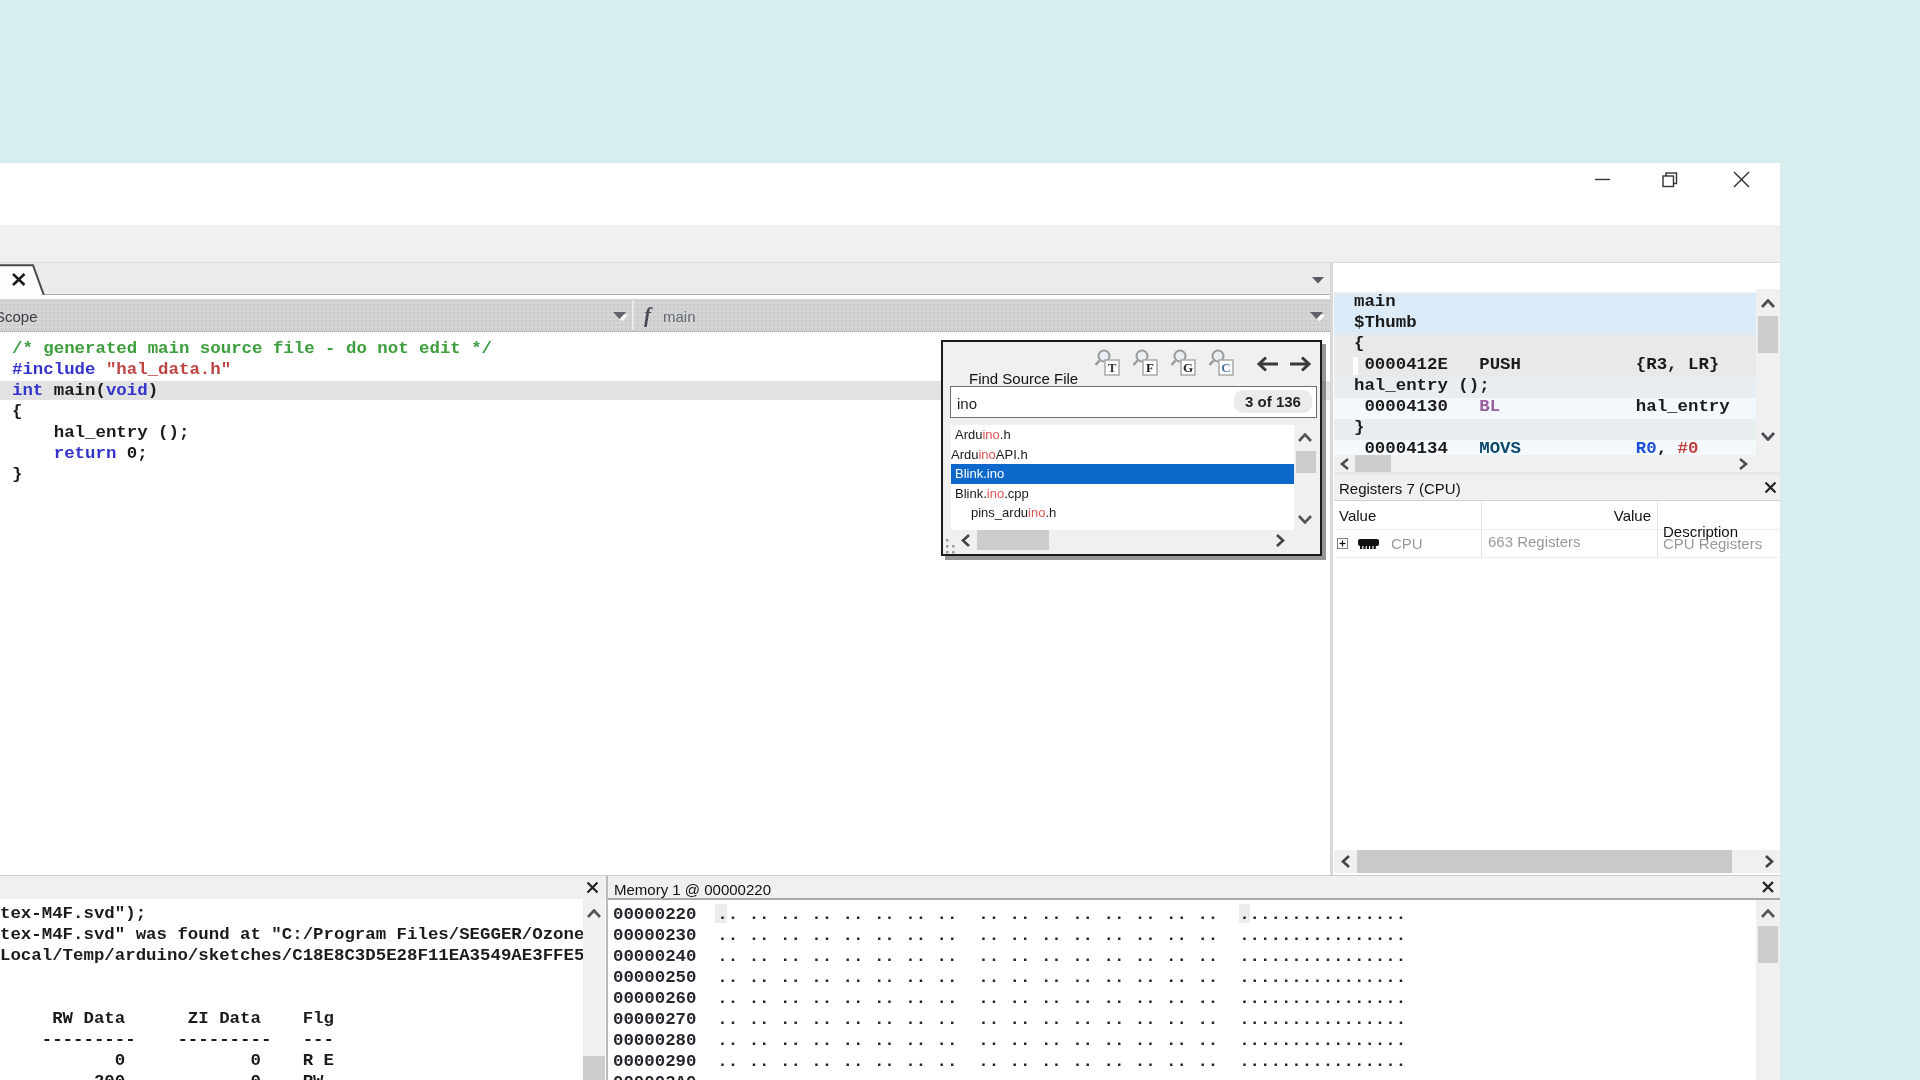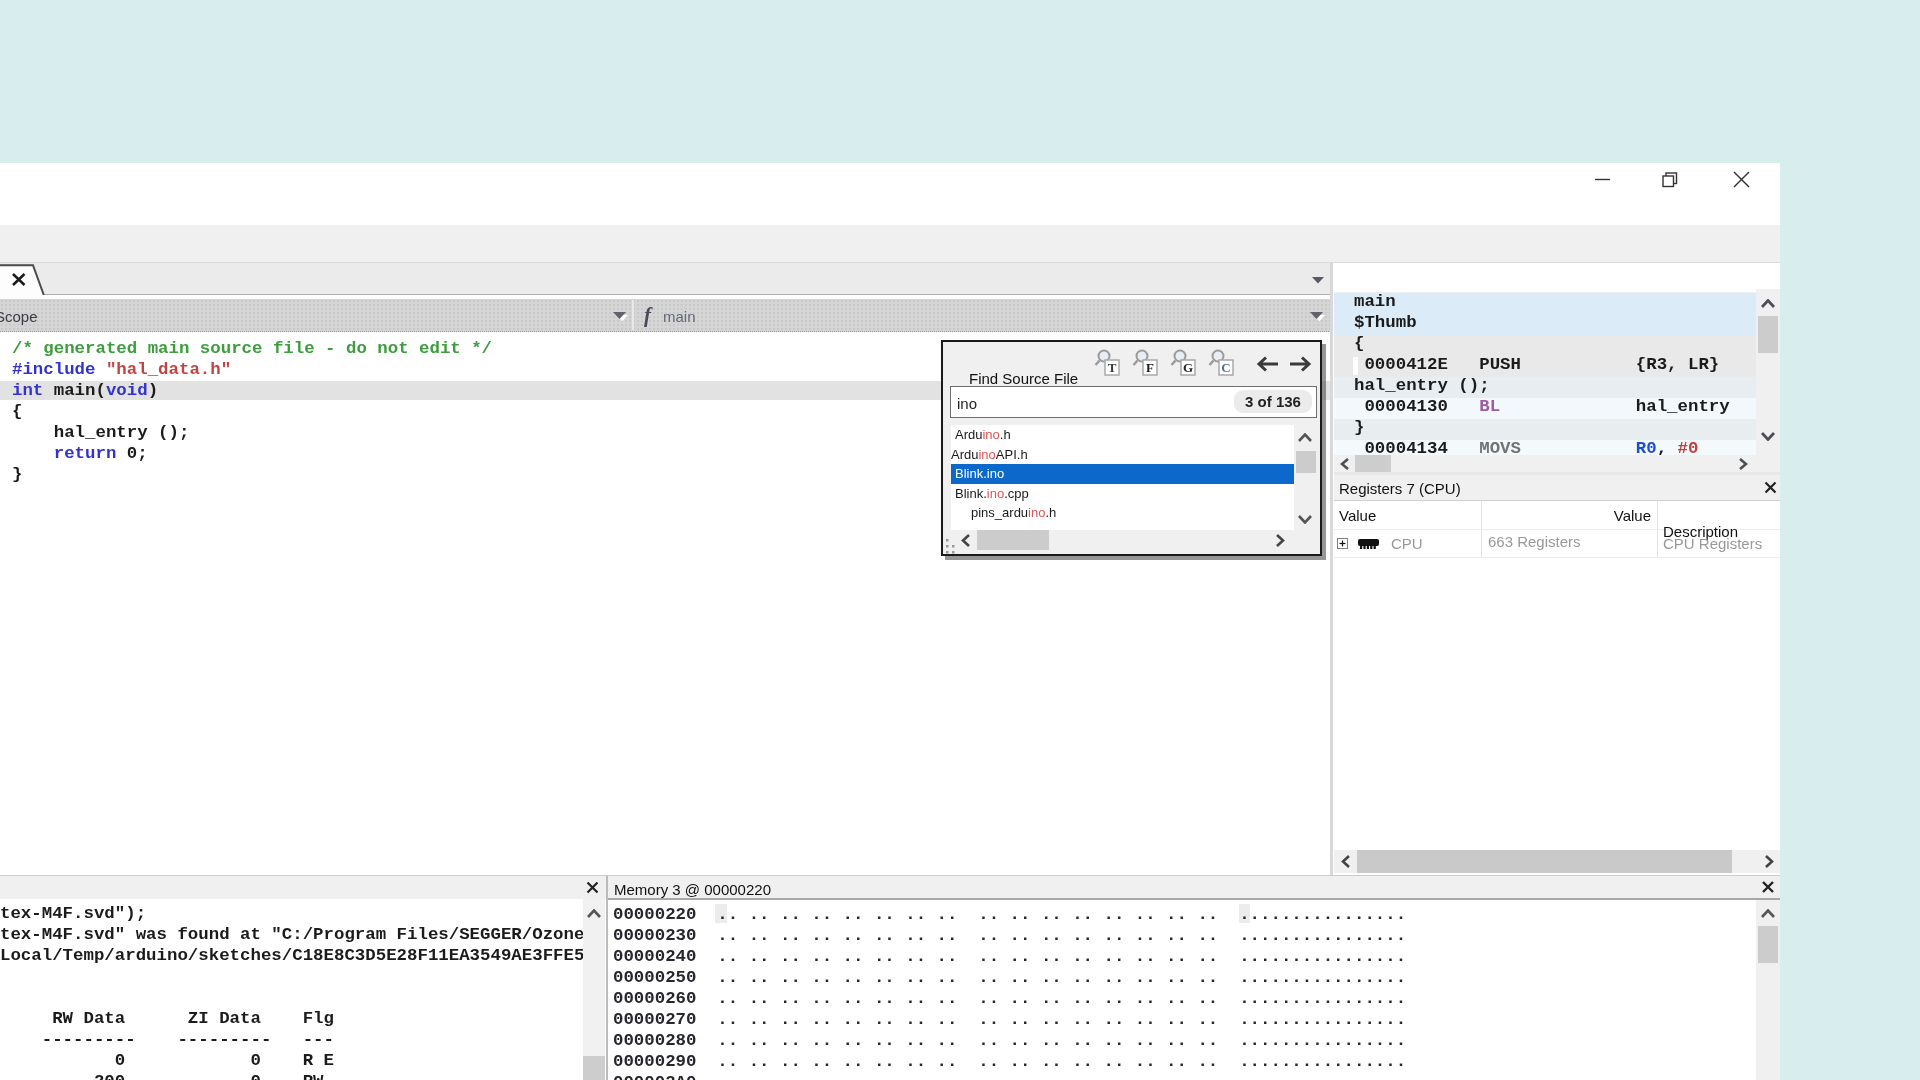--- a/index.html
+++ b/index.html
@@ -85,21 +85,21 @@
   <div style="height:21px; background:#e8eef0;"></div>
   <div style="height:21px; background:#f4f9fc;"></div>
 </div>
 <div class="abs mono" style="left:1354px; top:291px;">main
 $Thumb
 {
  0000412E   <span>PUSH</span>           {R3, LR}
 hal_entry ();
  00004130   <span style="color:#9a5da2">BL</span>             hal_entry
 }
- 00004134   <span style="color:#737373">MOVS</span>           <span style="color:#1d4ed8">R0</span>, <span style="color:#c04040">#0</span></div>
+ 00004134   <span style="color:#0c4a6e">MOVS</span>           <span style="color:#1d4ed8">R0</span>, <span style="color:#c04040">#0</span></div>
 <div class="abs" style="left:1353px; top:357px; width:5px; height:18px; background:#fff;"></div>
 
 <div class="abs" style="left:1756px; top:289px; width:24px; height:166px; background:#f0f0f0;">
   <svg class="abs" style="left:5px; top:10px;" width="14" height="9">
       <path d="M1,8 L7,1.5 L13,8" fill="none" stroke="#4e4e58" stroke-width="2.8"></path>
     </svg>
   <div class="abs" style="left:2px; top:27px; width:20px; height:37px; background:#ccc;"></div>
   <svg class="abs" style="left:5px; top:143px;" width="14" height="9">
       <path d="M1,1 L7,7.5 L13,1" fill="none" stroke="#4e4e58" stroke-width="2.8"></path>
     </svg>
@@ -180,21 +180,21 @@
 
 <div class="abs" style="left:583px; top:899px; width:22px; height:181px; background:#f1f1f1;">
   <svg class="abs" style="left:4px; top:10px;" width="14" height="9">
       <path d="M1,8 L7,1.5 L13,8" fill="none" stroke="#555" stroke-width="2.6"></path>
     </svg>
   <div class="abs" style="left:0; top:157px; width:22px; height:24px; background:#cdcdcd;"></div>
 </div>
 <div class="abs" style="left:606px; top:876px; width:2px; height:204px; background:#bbb;"></div>
 
 <div class="abs hdr" style="left:608px; top:876px; width:1172px; height:24px; border-bottom:2px solid #a8a8a8;">
-  <div class="abs ui" style="left:6px; top:5px;">Memory 3 @ 00000220</div>
+  <div class="abs ui" style="left:6px; top:5px;">Memory 1 @ 00000220</div>
   <svg class="abs" style="left:1153px; top:4px;" width="14" height="14">
       <path d="M2,2 L12,12 M12,2 L2,12" stroke="#222" stroke-width="2.4"></path>
     </svg>
 </div>
 <div class="abs" style="left:608px; top:900px; width:1172px; height:180px; background:#fff;"></div>
 <div class="abs" style="left:715px; top:904px; width:12px; height:19px; background:#ececec;"></div>
 <div class="abs" style="left:1239px; top:904px; width:11px; height:19px; background:#ececec;"></div>
 <div class="abs mono" style="left:613px; top:904px; color:#26262e;">00000220  .. .. .. .. .. .. .. ..  .. .. .. .. .. .. .. ..  ................
 00000230  .. .. .. .. .. .. .. ..  .. .. .. .. .. .. .. ..  ................
 00000240  .. .. .. .. .. .. .. ..  .. .. .. .. .. .. .. ..  ................

